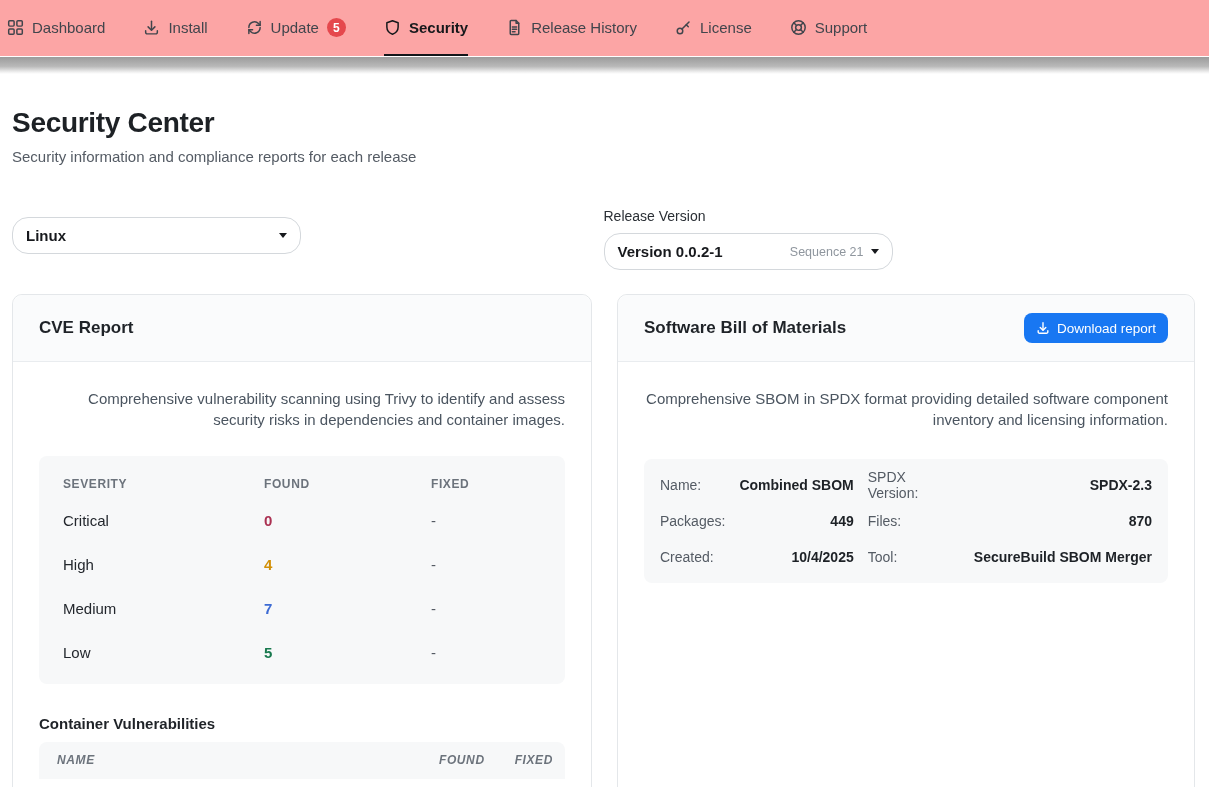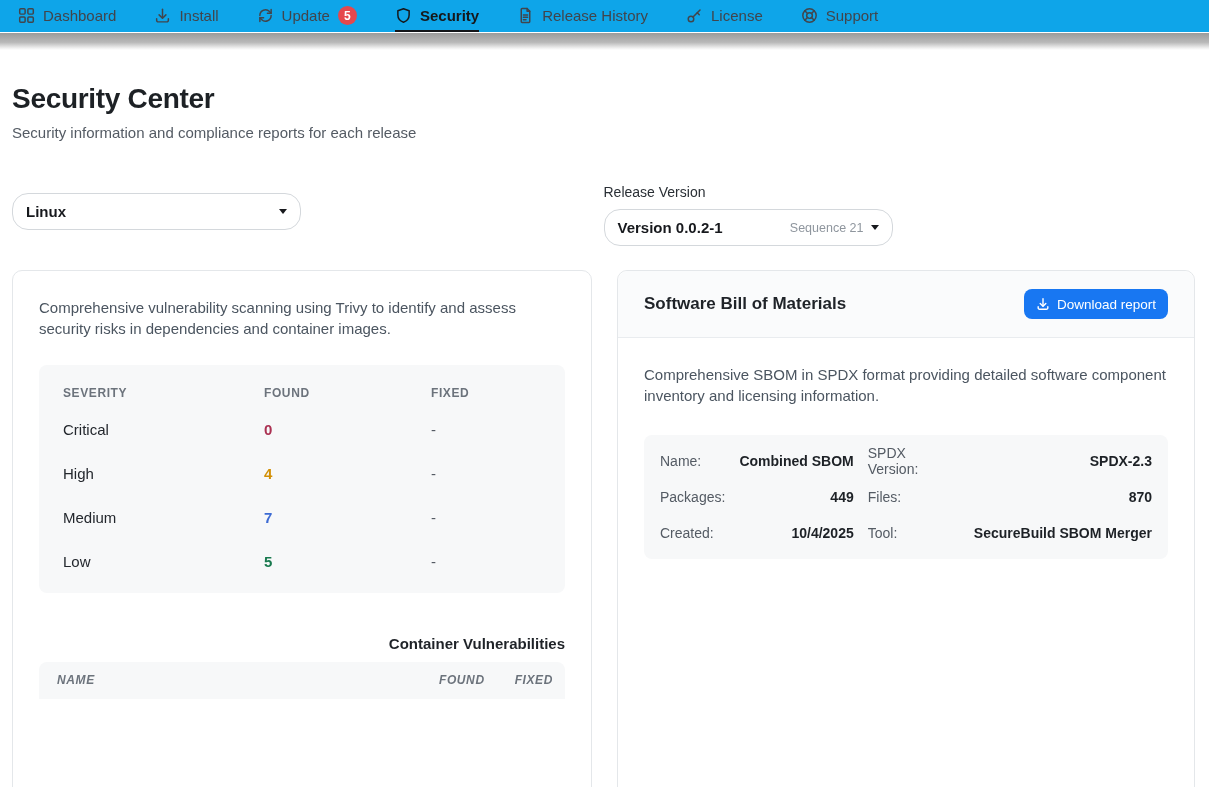--- a/index.html
+++ b/index.html
@@ -4,25 +4,25 @@
 <style>
   * { box-sizing: border-box; margin: 0; padding: 0; }
   html, body { width: 1209px; height: 787px; overflow: hidden; }
   body {
     font-family: "Liberation Sans", "DejaVu Sans", sans-serif;
     background: #ffffff;
     color: #1f2328;
   }
   
   .topnav {
-    height: 32px;
-    background: #0ea5e9;
+    height: 56px;
+    background: #fca5a5;
     display: flex;
     align-items: stretch;
-    padding-left: 18px;
+    padding-left: 7px;
   }
   .nav-item {
     display: flex;
     align-items: center;
     gap: 8px;
     margin-right: 38px;
     font-size: 15px;
     color: #41454c;
     border-bottom: 2px solid transparent;
     padding-top: 1px;
@@ -98,41 +98,41 @@
   .card-header {
     height: 67px;
     background: #fafbfc;
     border-bottom: 1px solid #e9ecef;
     border-radius: 10px 10px 0 0;
     display: flex; align-items: center; justify-content: space-between;
     padding: 0 26px;
   }
   .card-title { font-size: 17px; font-weight: 700; color: #1f2328; }
   .card-body { padding: 26px; }
-  .card-desc { font-size: 15px; color: #4b5560; line-height: 1.42; }
+  .card-desc { font-size: 15px; color: #4b5560; line-height: 1.42; text-align: right; }
   
   .sev-table {
     margin-top: 25px;
     background: #f7f8f9;
     border-radius: 8px;
     padding: 13px 0 9px;
   }
   .sev-row {
     display: grid;
     grid-template-columns: 201px 167px 1fr;
     padding: 0 24px;
     align-items: center;
   }
   .sev-head { height: 30px; font-size: 12px; font-weight: 700; color: #6c737c; letter-spacing: 0.6px; }
   .sev-data { height: 44px; font-size: 15px; }
   .sev-name { color: #23272d; }
   .sev-found { font-weight: 700; }
   .sev-fixed { color: #545b64; }
   
-  .cv-title { margin-top: 42px; font-size: 15px; font-weight: 700; color: #1f2328; text-align: right; }
+  .cv-title { margin-top: 31px; font-size: 15px; font-weight: 700; color: #1f2328; }
   .cv-head {
     margin-top: 10px;
     background: #f7f8f9;
     border-radius: 8px 8px 0 0;
     height: 37px;
     display: grid;
     grid-template-columns: 1fr auto auto;
     column-gap: 30px;
     align-items: center;
     padding: 0 12px 0 18px;
@@ -263,20 +263,23 @@
           <span>Sequence 21</span>
           <span class="caret"></span>
         </span>
       </div>
     </div>
   </div>
 
   <div class="cards">
 
     <section class="card cve">
+      <div class="card-header">
+        <span class="card-title">CVE Report</span>
+      </div>
       <div class="card-body">
         <p class="card-desc">Comprehensive vulnerability scanning using Trivy to identify and assess security risks in dependencies and container images.</p>
 
         <div class="sev-table">
           <div class="sev-row sev-head">
             <span>SEVERITY</span>
             <span>FOUND</span>
             <span>FIXED</span>
           </div>
           <div class="sev-row sev-data">

